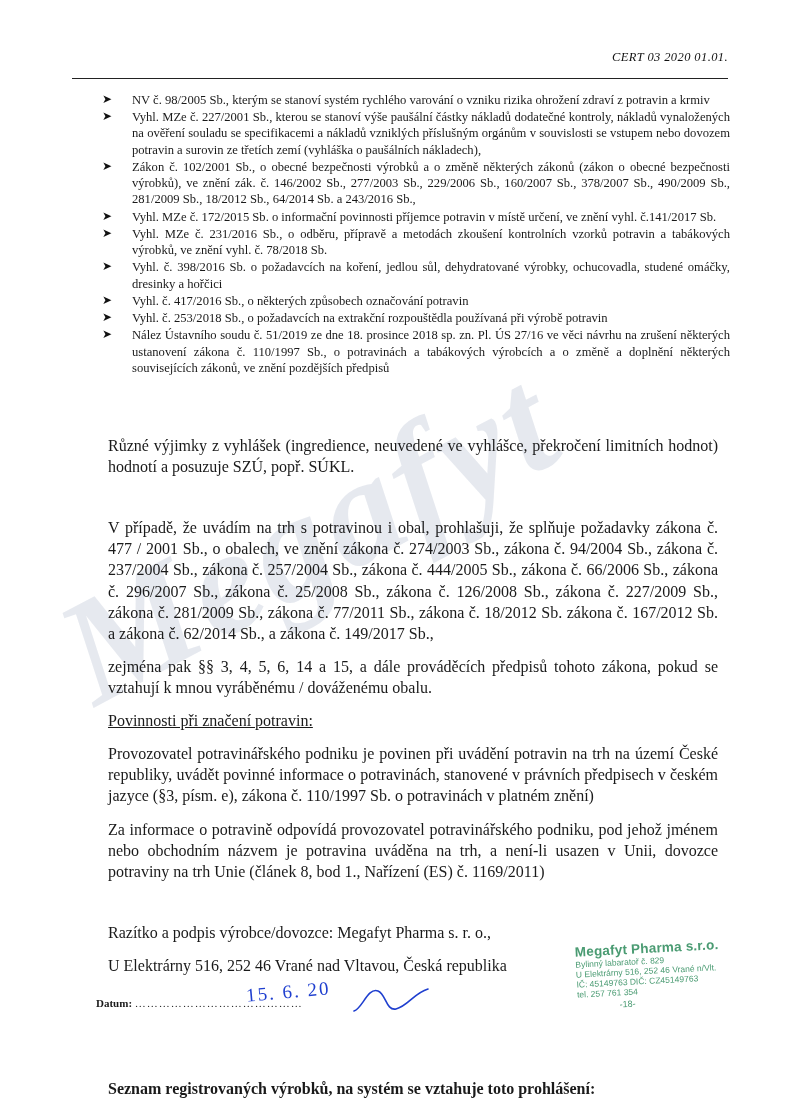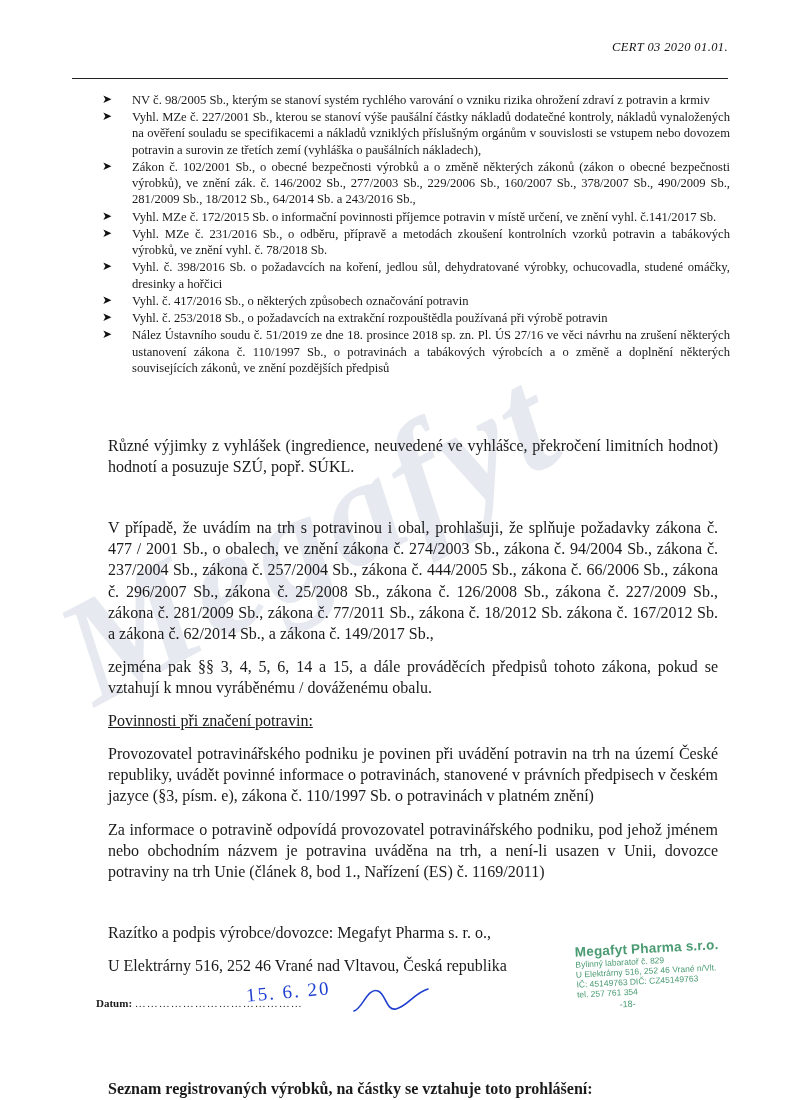--- a/index.html
+++ b/index.html
@@ -46,21 +46,21 @@
   .header-rule {
     position: absolute;
     left: 72px;
     top: 78px;
     width: 656px;
     border-top: 1.2px solid #222;
   }
   .header-text {
     position: absolute;
     right: 72px;
-    top: 40px;
+    top: 50px;
     font-family: "Liberation Serif", serif;
     font-style: italic;
     font-size: 12.5px;
     letter-spacing: 0.4px;
     color: #111;
   }
   .body-block {
     position: absolute;
     left: 96px;
     top: 92px;
@@ -213,21 +213,21 @@
           <div class="s2">Bylinný labaratoř č. 829</div>
           <div class="s3">U Elektrárny 516, 252 46 Vrané n/Vlt.</div>
           <div class="s4">IČ: 45149763  DIČ: CZ45149763</div>
           <div class="s5">tel. 257 761 354</div>
           <div class="s6">-18-</div>
         </div>
       </div>
 
       <div class="spacer-sm"></div>
 
-      <p class="para sec-bold">Seznam registrovaných výrobků, na částky se vztahuje toto prohlášení:</p>
+      <p class="para sec-bold">Seznam registrovaných výrobků, na systém se vztahuje toto prohlášení:</p>
 
       <div class="spacer-md"></div>
 
 
     </div>
 
   </div>
 </div>
 
 </body></html>

